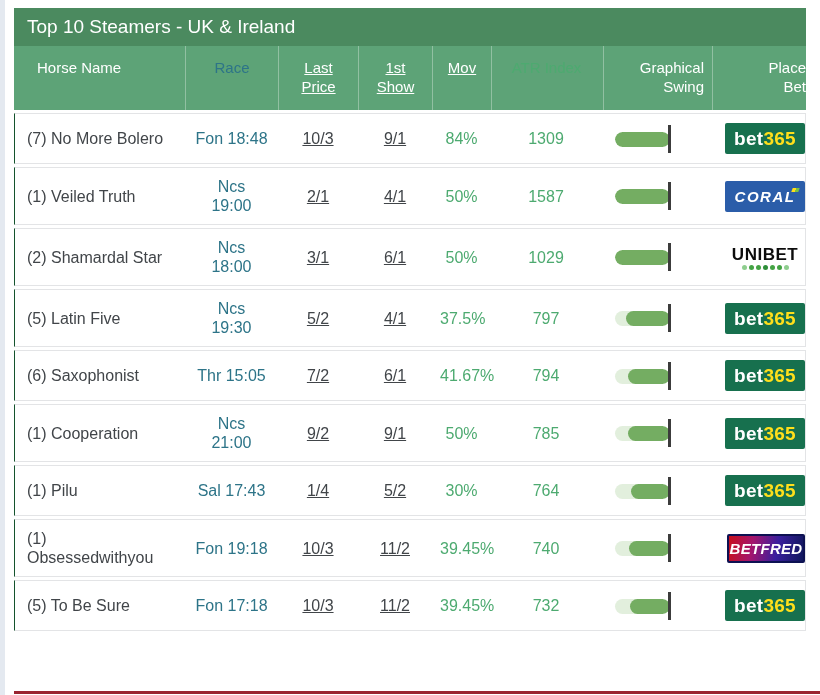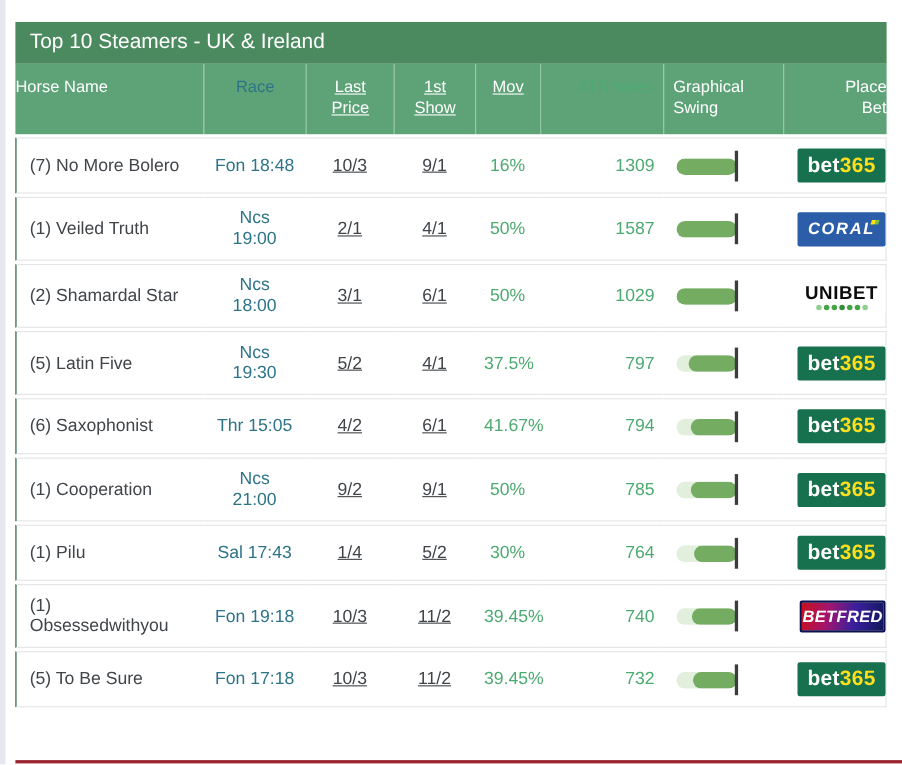--- a/index.html
+++ b/index.html
@@ -1,52 +1,52 @@
 <!DOCTYPE html>
 <html><head>
 <meta charset="utf-8">
 <style>
   html,body { margin:0; padding:0; }
   body {
     width:820px; height:695px; position:relative; overflow:hidden;
     background:#ffffff; font-family:"Liberation Sans", sans-serif;
   }
   .left-strip { position:absolute; left:0; top:0; width:5px; height:695px; background:#e4e9f0; }
-  .content { position:absolute; left:14px; top:20px; width:792px; }
+  .content { position:absolute; left:14px; top:8px; width:792px; }
 
   .title-bar {
     background:#4b8a5f; color:#fff; font-size:19px;
     height:22px; line-height:22px; padding:8px 0 8px 13px;
   }
 
   table.steamers {
     width:100%; table-layout:fixed;
     border-collapse:separate; border-spacing:0 3px;
     margin-top:-3px; font-size:16px;
   }
   thead th {
     background:#5da377; color:#fff; font-weight:normal; font-size:15px;
     padding:12px 8px 14px 8px; vertical-align:top; white-space:pre-line; line-height:19px;
     border-left:1px solid rgba(255,255,255,0.32);
   }
-  thead th:first-child { border-left:none; padding-left:0; }
+  thead th:first-child { border-left:none; padding-left:23px; }
 
   tbody td {
     background:#fff; padding:9px 8px; line-height:19px; vertical-align:middle;
     border-top:1px solid #e3e4e6; border-bottom:1px solid #e3e4e6;
     color:#414549;
   }
   tbody td:first-child { border-left:1px solid #14532d; }
   tbody td:last-child  { border-right:1px solid #e3e4e6; }
 
   .c-name  { text-align:left; padding-left:12px; white-space:pre-line; }
   .c-race  { text-align:center; color:#2d7488; white-space:pre-line; }
   .c-num   { text-align:center;text-decoration:underline; }
   .c-mov   { text-align:center; color:#4daa70; }
-  .c-atr   { text-align:right; color:#4daa70; white-space:pre-line; padding-left:6px; }
+  .c-atr   { text-align:center; color:#4daa70; white-space:pre-line; padding-left:6px; }
   .c-swing { text-align:left; }
   .c-bet   { text-align:right; padding-right:0; }
 
   
   .swing-wrap { position:relative; width:58px; height:28px; margin-left:4px; }
   .swing-track {
     position:absolute; left:0; top:7px; width:55px; height:15px;
     background:#e2efdd; border-radius:8px; overflow:hidden;
   }
   .swing-fill {
@@ -100,33 +100,33 @@
     <thead>
       <tr>
         <th class="c-name">Horse Name</th>
         <th class="c-race">Race</th>
         <th class="c-num">Last
 Price</th>
         <th class="c-num">1st
 Show</th>
         <th class="c-num">Mov</th>
         <th class="c-atr">ATR Index</th>
-        <th style="text-align:left" class="c-swing">Graphical
+        <th style="text-align:right" class="c-swing">Graphical
 Swing</th>
         <th style="text-align:right" class="c-bet">Place
 Bet</th>
       </tr>
     </thead>
     <tbody>
         <tr>
     <td class="c-name">(7) No More Bolero</td>
     <td class="c-race">Fon 18:48</td>
     <td class="c-num">10/3</td>
     <td class="c-num">9/1</td>
-    <td class="c-mov">16%</td>
+    <td class="c-mov">84%</td>
     <td class="c-atr">1309</td>
     <td class="c-swing">
       <div class="swing-wrap">
         <div class="swing-track">
           <div class="swing-fill" style="width: 100%;"></div>
         </div>
         <div class="swing-tick"></div>
       </div>
     </td>
     <td class="c-bet">
@@ -221,21 +221,21 @@
               <span class="suffix">365</span>
       </a>
       
       
       
     </td>
   </tr>
         <tr>
     <td class="c-name">(6) Saxophonist</td>
     <td class="c-race">Thr 15:05</td>
-    <td class="c-num">4/2</td>
+    <td class="c-num">7/2</td>
     <td class="c-num">6/1</td>
     <td class="c-mov">41.67%</td>
     <td class="c-atr">794</td>
     <td class="c-swing">
       <div class="swing-wrap">
         <div class="swing-track">
           <div class="swing-fill" style="width: 77%;"></div>
         </div>
         <div class="swing-tick"></div>
       </div>

